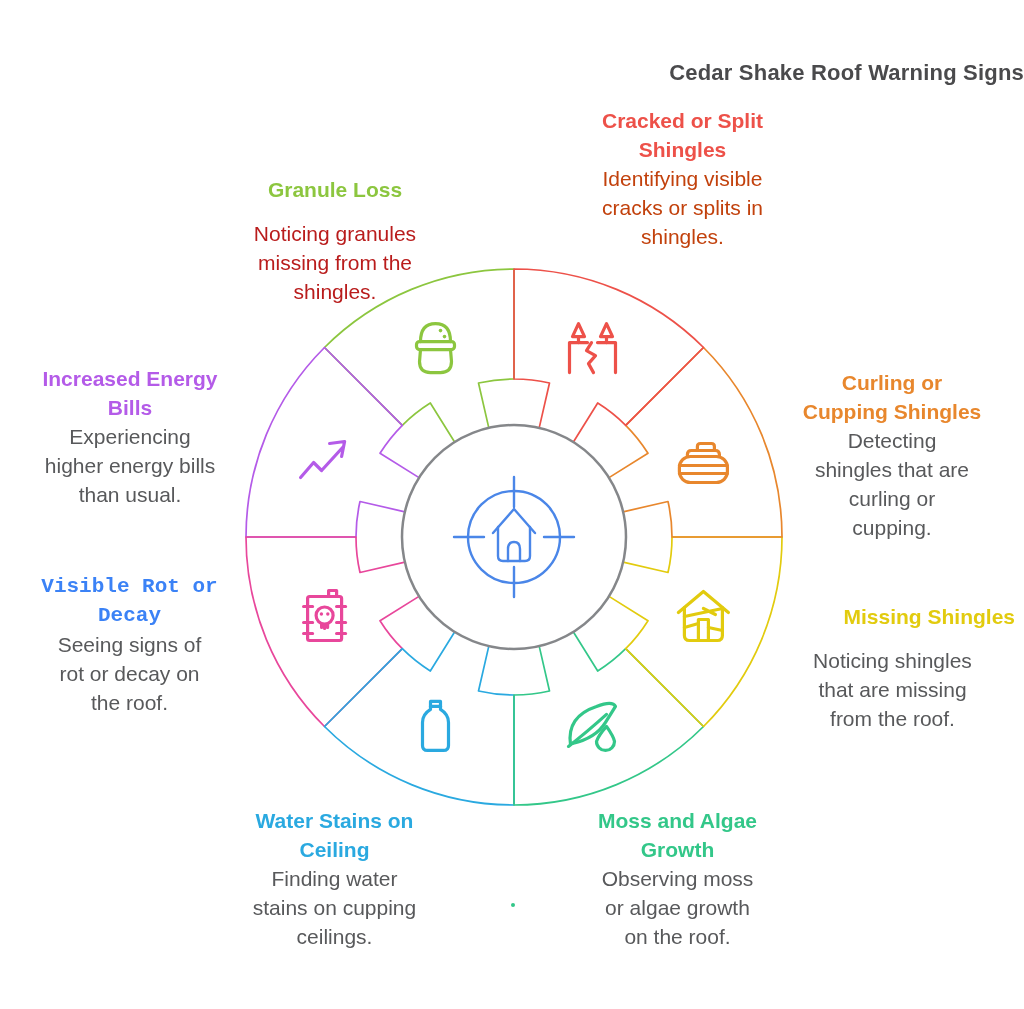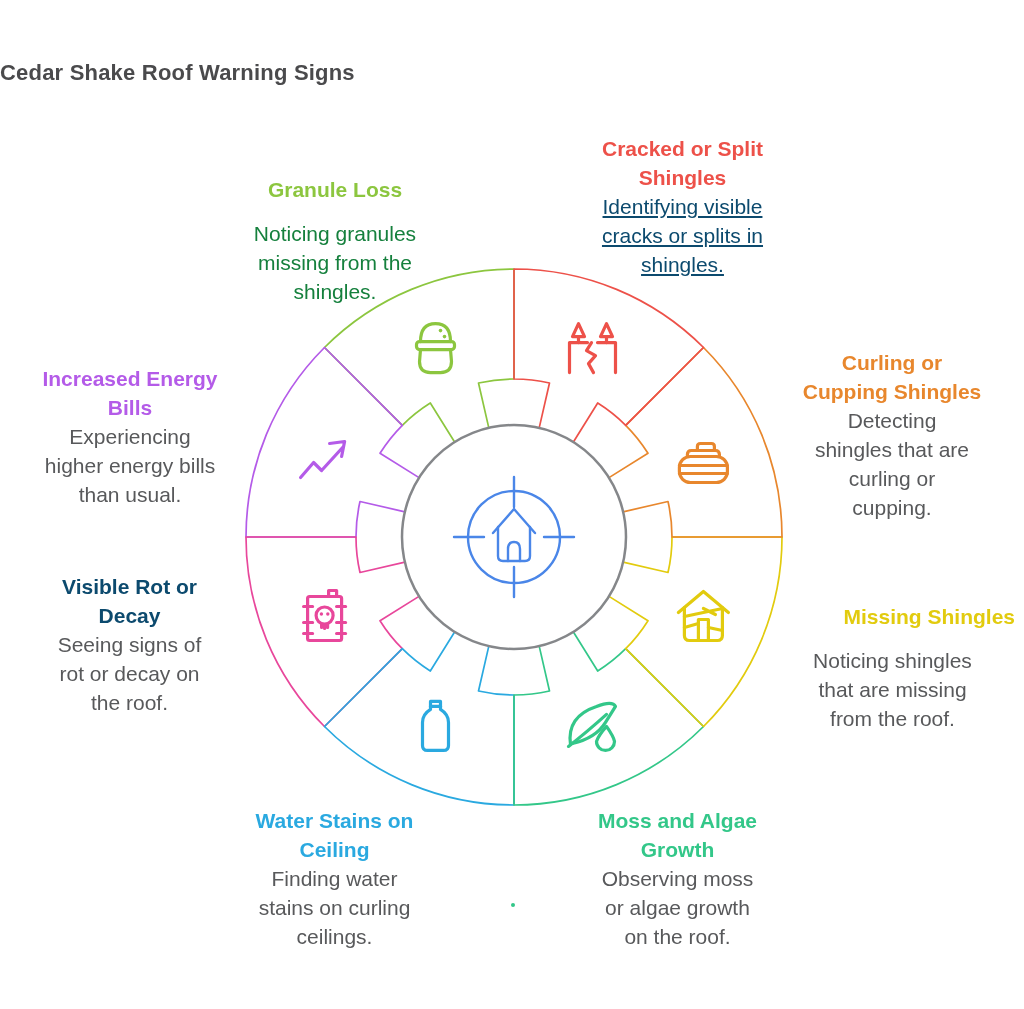--- a/index.html
+++ b/index.html
@@ -1,21 +1,21 @@
 <!DOCTYPE html>
 <html><head>
 <meta charset="utf-8">
 <style>
   html,body{margin:0;padding:0;}
   body{
     width:1024px;height:1009px;position:relative;overflow:hidden;
     background:#ffffff;font-family:"Liberation Sans", sans-serif;
   }
   .title{
-    position:absolute;top:60px;left:0;width:1024px;text-align:left;
+    position:absolute;top:60px;left:0;width:1024px;text-align:right;
     font-size:22px;font-weight:bold;letter-spacing:.2px;
   }
   #wheel{position:absolute;left:0;top:0;}
   .label-block{position:absolute;text-align:center;}
   .lbl-h{
     font-size:21px;font-weight:bold;line-height:29px;white-space:pre-line;
   }
   .lbl-d{
     font-size:21px;line-height:29px;white-space:pre-line;margin-top:0;
   }
@@ -89,29 +89,29 @@
     <g transform="translate(403.5,315.6)" fill="none" stroke="#8cc63f" style="color:#8cc63f" stroke-width="3.2" stroke-linecap="round" stroke-linejoin="round">
       <path d="M17 26 Q17 8 32 8 Q47 8 47 26"></path>
       <circle cx="37" cy="15" r="1.8" fill="currentColor" stroke="none"></circle>
       <circle cx="41" cy="21" r="1.8" fill="currentColor" stroke="none"></circle>
       <rect x="13" y="26" width="38" height="8" rx="3"></rect>
       <path d="M17 34 L16 46 Q16 57 27 57 H37 Q48 57 48 46 L47 34"></path>
     </g>
     <circle cx="513" cy="905" r="2" fill="#33c789"></circle>
   </svg>
 
-<div class="label-block" style="left:565px;top:134px;width:235px;">
+<div class="label-block" style="left:565px;top:106px;width:235px;">
   <div class="lbl-h" style="color: rgb(237, 81, 73);">Cracked or Split
 Shingles</div>
-  <div class="lbl-d" style="color: #0c4a6e; text-decoration: underline;">Identifying visible
+  <div class="lbl-d" style="color: #c2410c;">Identifying visible
 cracks or splits in
 shingles.</div>
 </div>
 
-<div class="label-block" style="left:772px;top:348px;width:240px;">
+<div class="label-block" style="left:772px;top:368px;width:240px;">
   <div class="lbl-h" style="color: rgb(232, 135, 45);">Curling or
 Cupping Shingles</div>
   <div class="lbl-d" style="color: rgb(88, 89, 91);">Detecting
 shingles that are
 curling or
 cupping.</div>
 </div>
 
 <div class="label-block gap" style="left:770px;top:602px;width:245px;">
   <div class="lbl-h" style="color: rgb(226, 203, 14); text-align: right;">Missing Shingles</div>
@@ -125,38 +125,38 @@
 Growth</div>
   <div class="lbl-d" style="color: rgb(88, 89, 91);">Observing moss
 or algae growth
 on the roof.</div>
 </div>
 
 <div class="label-block" style="left:222px;top:806px;width:225px;">
   <div class="lbl-h" style="color: rgb(42, 169, 224);">Water Stains on
 Ceiling</div>
   <div class="lbl-d" style="color: rgb(88, 89, 91);">Finding water
-stains on curling
+stains on cupping
 ceilings.</div>
 </div>
 
 <div class="label-block" style="left:22px;top:572px;width:215px;">
-  <div class="lbl-h" style="color: #0c4a6e;">Visible Rot or
+  <div class="lbl-h" style="color: #3b82f6; font-family: Liberation Mono, monospace;">Visible Rot or
 Decay</div>
   <div class="lbl-d" style="color: rgb(88, 89, 91);">Seeing signs of
 rot or decay on
 the roof.</div>
 </div>
 
 <div class="label-block" style="left:15px;top:364px;width:230px;">
   <div class="lbl-h" style="color: rgb(180, 91, 232);">Increased Energy
 Bills</div>
   <div class="lbl-d" style="color: rgb(88, 89, 91);">Experiencing
 higher energy bills
 than usual.</div>
 </div>
 
 <div class="label-block gap" style="left:225px;top:136px;width:220px;margin-top:39px;">
   <div class="lbl-h" style="color: rgb(140, 198, 63);">Granule Loss</div>
-  <div class="lbl-d" style="color: #15803d;">Noticing granules
+  <div class="lbl-d" style="color: #b91c1c;">Noticing granules
 missing from the
 shingles.</div>
 </div>
 
 </body></html>

